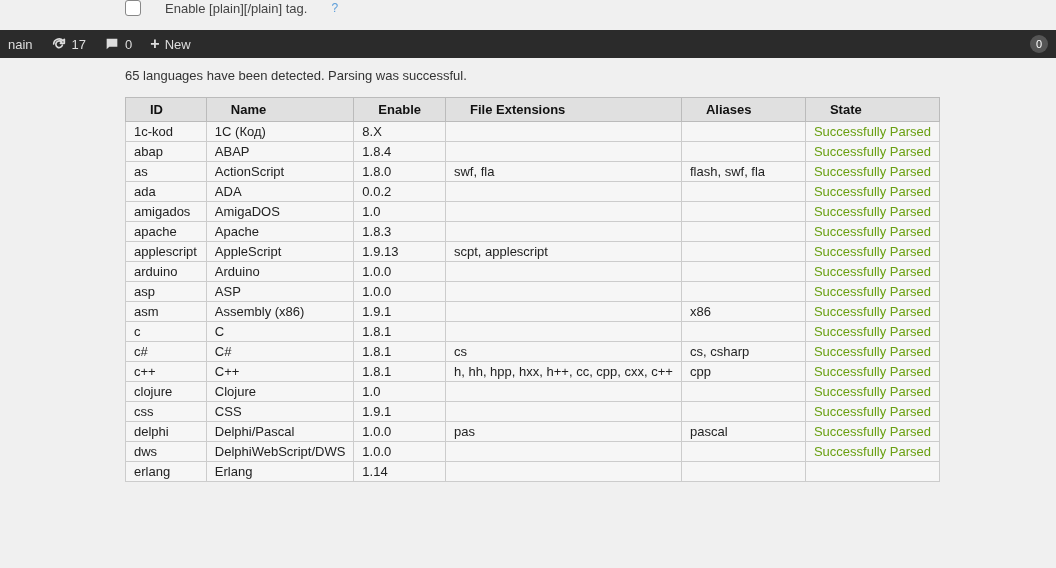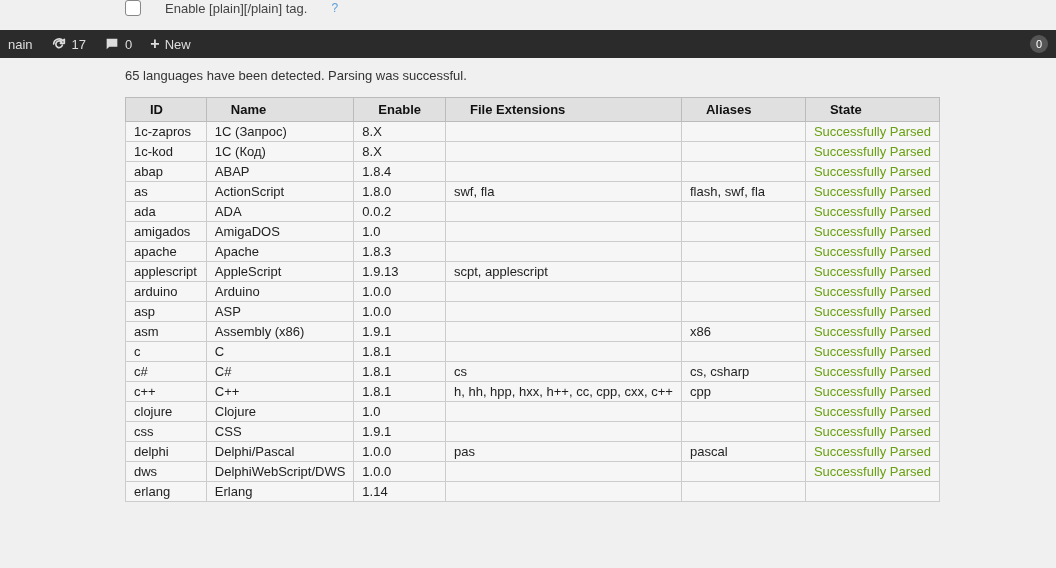--- a/index.html
+++ b/index.html
@@ -157,28 +157,20 @@
       <tr>
         <th class="col-id">ID</th>
         <th class="col-name">Name</th>
         <th class="col-version">Enable</th>
         <th class="col-ext">File Extensions</th>
         <th class="col-aliases">Aliases</th>
         <th class="col-state">State</th>
       </tr>
     </thead>
     <tbody id="langs-body">
-    <tr>
-          <td>1c-zapros</td>
-          <td>1C (Запрос)</td>
-          <td>8.X</td>
-          <td></td>
-          <td></td>
-          <td class="state"><a>Successfully Parsed</a></td>
-        </tr>
         <tr>
           <td>1c-kod</td>
           <td>1C (Код)</td>
           <td>8.X</td>
           <td></td>
           <td></td>
           <td class="state"><a>Successfully Parsed</a></td>
         </tr>
         <tr>
           <td>abap</td>

